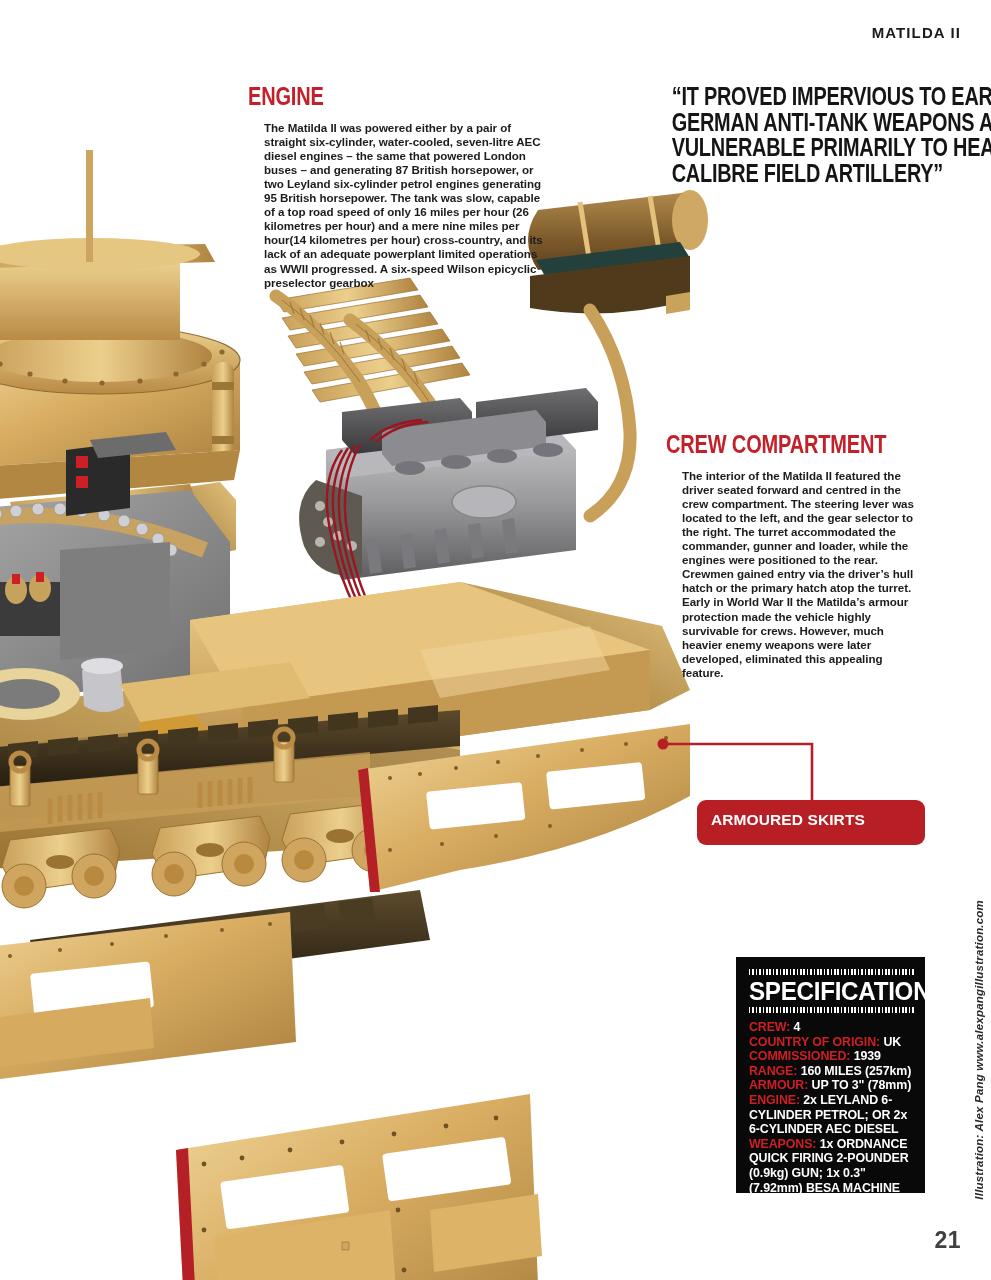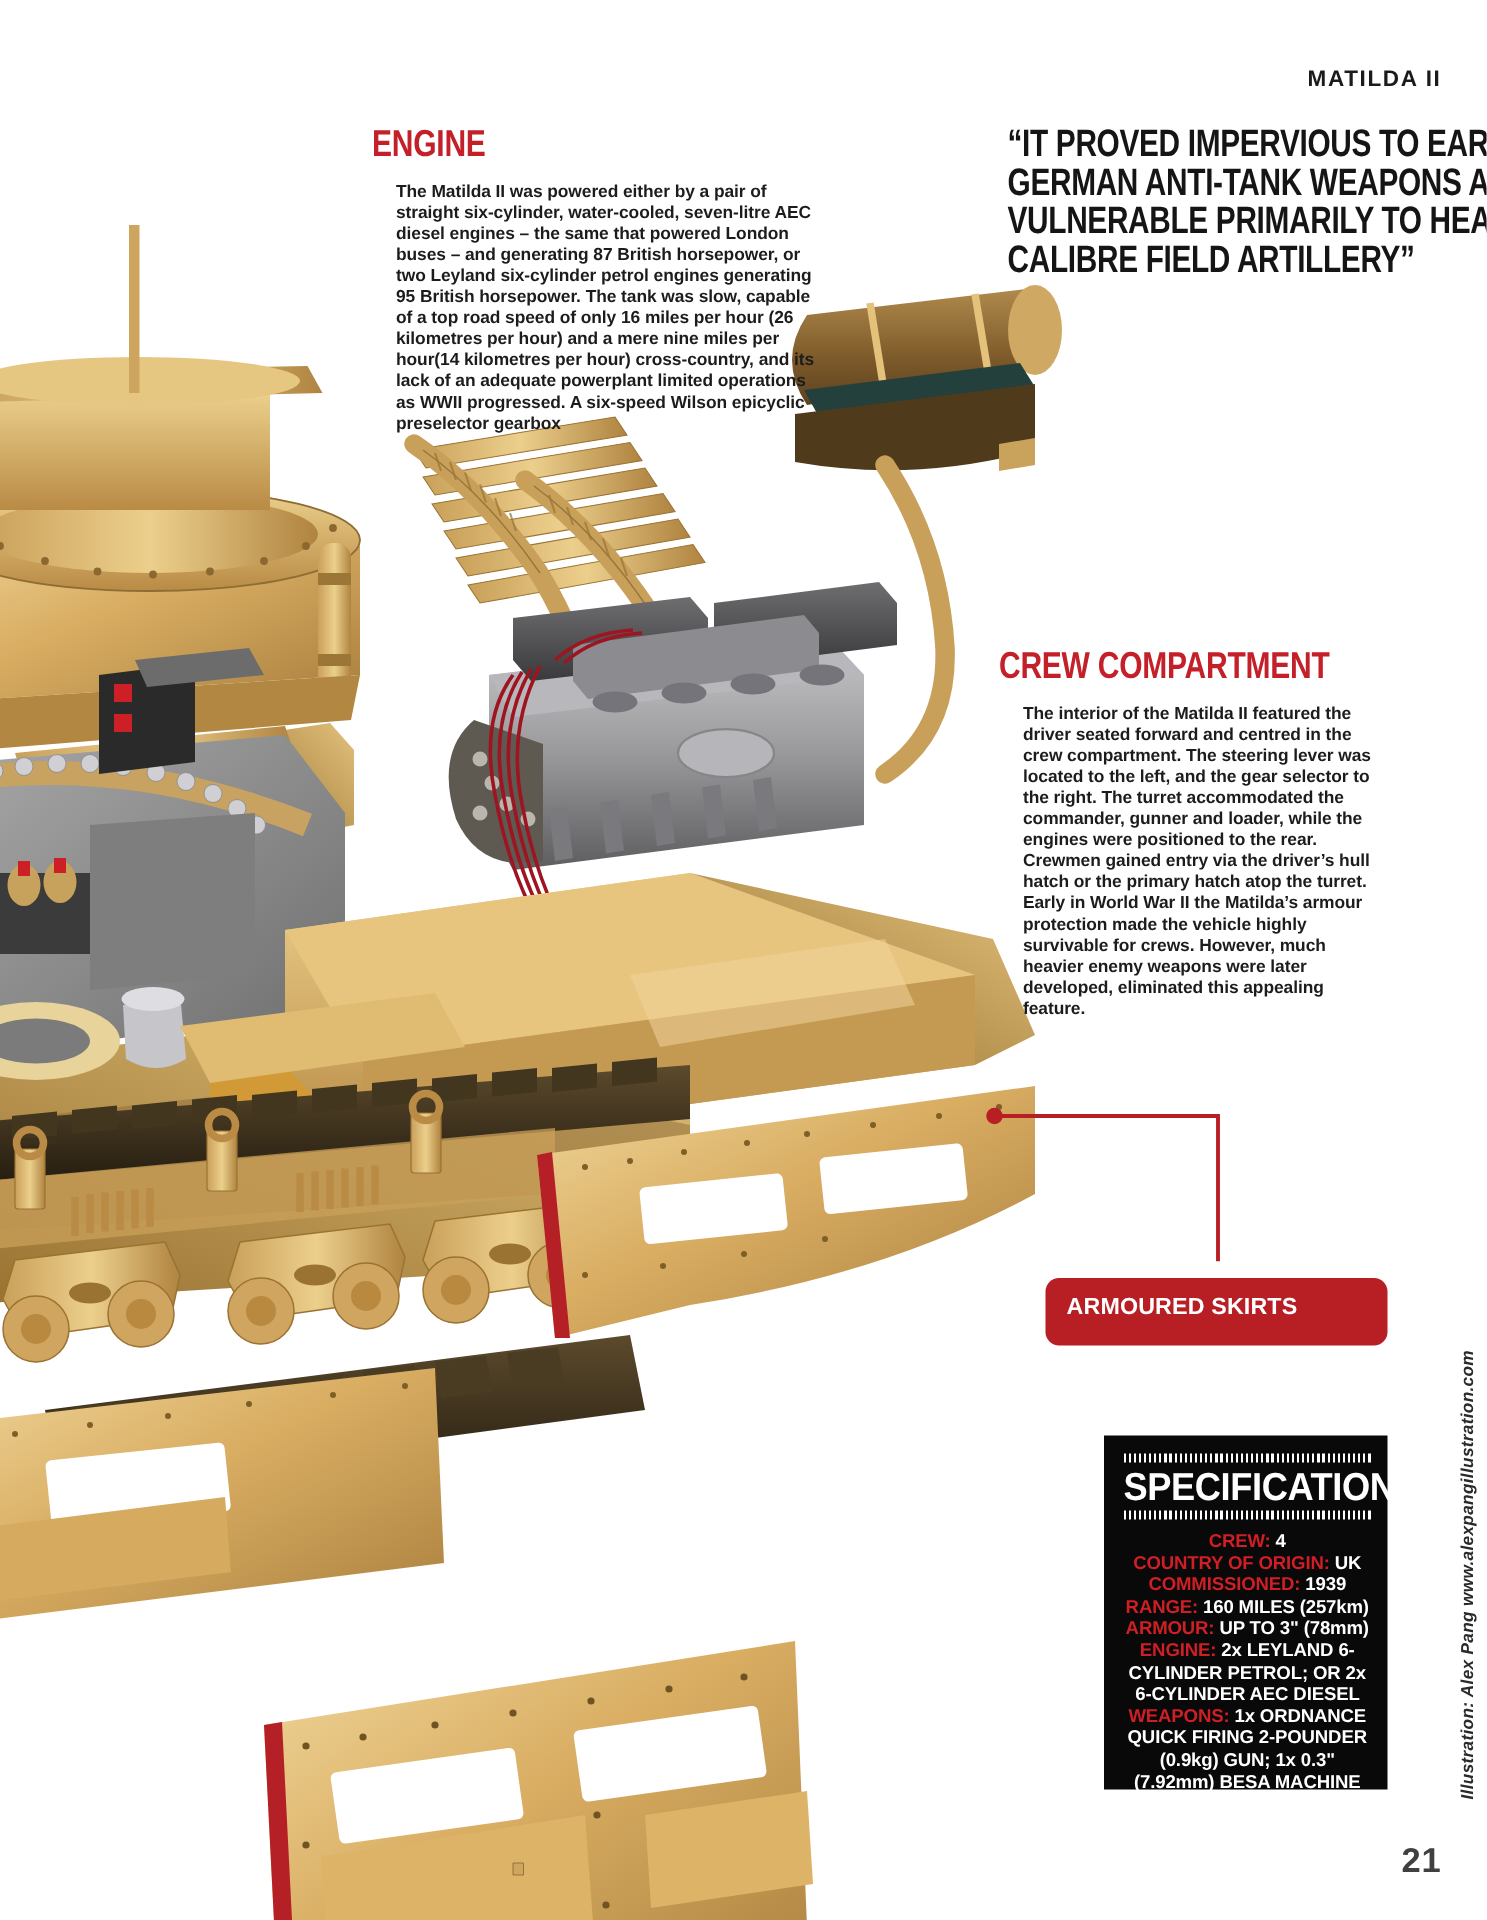--- a/index.html
+++ b/index.html
@@ -2,21 +2,21 @@
 <html><head>
 <meta charset="utf-8">
 <style>
   html,body{margin:0;padding:0;background:#fff;}
   body{width:991px;height:1280px;position:relative;overflow:hidden;
        font-family:"Liberation Sans",sans-serif;color:#1a1a1a;}
 
   .page{position:absolute;inset:0;background:#ffffff;}
 
   
-  .running-head{position:absolute;top:44px;right:30px;font-weight:bold;
+  .running-head{position:absolute;top:24px;right:30px;font-weight:bold;
       font-size:15px;letter-spacing:1.1px;color:#1b1b1b;margin-left:48px;}
 
   
   .folio{position:absolute;right:30px;bottom:26px;font-weight:bold;
       font-size:23px;letter-spacing:0.5px;color:#404040;}
 
   
   .credit{position:absolute;right:6px;bottom:80px;
       writing-mode:vertical-rl;transform:rotate(180deg);
       font-style:italic;font-weight:bold;font-size:11.5px;
@@ -42,31 +42,31 @@
   .pull-quote{position:absolute;left:598px;top:84px;width:335px;
       text-align:right;color:#151515;font-weight:bold;
       font-size:25.5px;line-height:25.5px;letter-spacing:-0.3px;}
   .pull-quote span{display:block;transform:scaleX(0.78);
       transform-origin:right center;white-space:nowrap;}
 
   
   .leader{position:absolute;left:655px;top:736px;width:165px;height:105px;}
 
   
-  .callout{position:absolute;left:697px;top:852px;width:228px;
+  .callout{position:absolute;left:697px;top:800px;width:228px;
       background:#b81f25;border-radius:9px;padding:11px 14px 14px 14px;
       box-sizing:border-box;color:#fff;}
   .callout-title{font-weight:bold;font-size:15.5px;line-height:17px;
       letter-spacing:0.1px;margin-bottom:3px;}
   .callout-body{font-weight:bold;font-size:11.3px;line-height:13.6px;
       letter-spacing:-0.05px;}
 
   
   .specs{position:absolute;left:736px;top:957px;width:189px;height:236px;
-      background:#090909;box-sizing:border-box;padding:12px 11px 10px 13px;text-align:center;}
+      background:#090909;box-sizing:border-box;padding:12px 11px 10px 13px;}
   .spec-rule{height:6px;width:100%;
       background-image:repeating-linear-gradient(to right,#fff 0 1.5px,transparent 1.5px 3.4px);
       background-repeat:no-repeat;background-size:100% 6px;}
   .spec-title{color:#fff;font-weight:bold;font-size:26px;line-height:27px;
       letter-spacing:-0.3px;margin:3px 0 2px 0;
       transform:scaleX(0.93);transform-origin:left center;white-space:nowrap;}
   .spec-list{margin-top:7px;color:#fff;font-weight:bold;
       font-size:12.4px;line-height:14.6px;letter-spacing:-0.1px;}
   .spec-list .k{color:#cf1f25;}
   .spec-list .v{color:#fff;}

